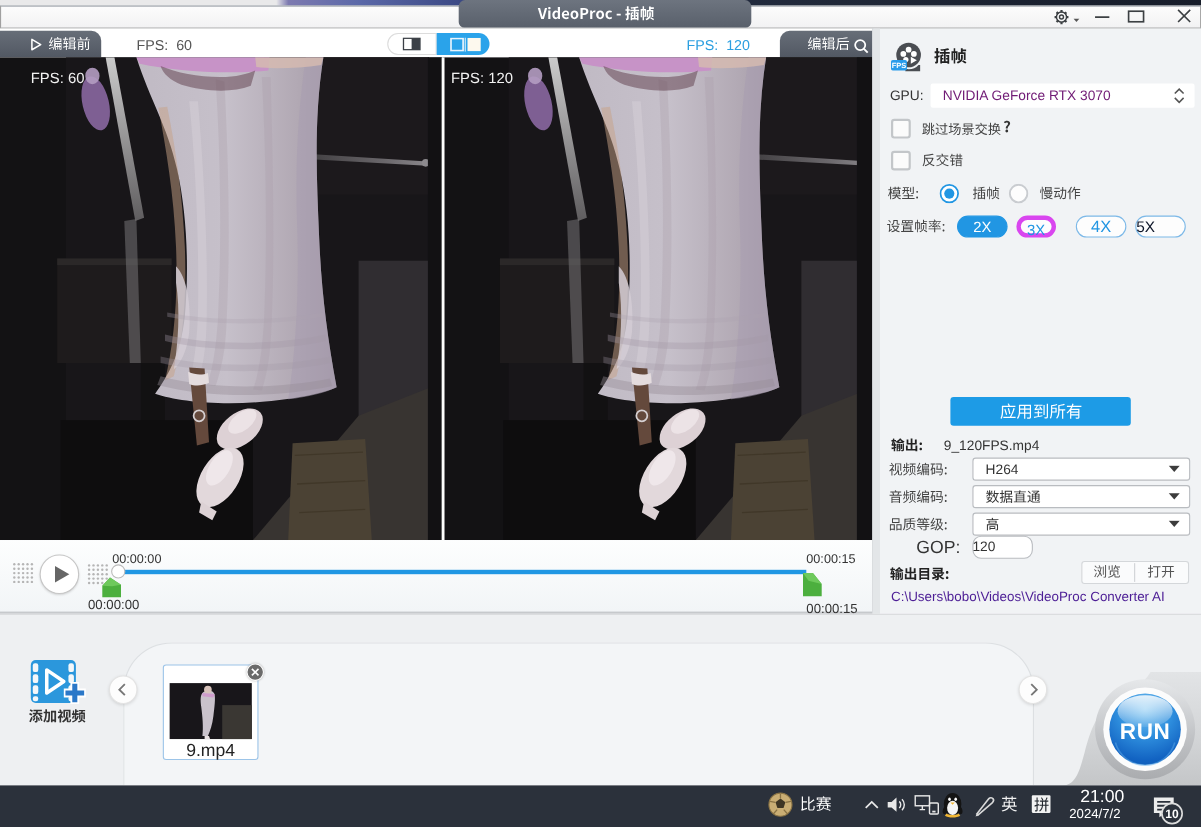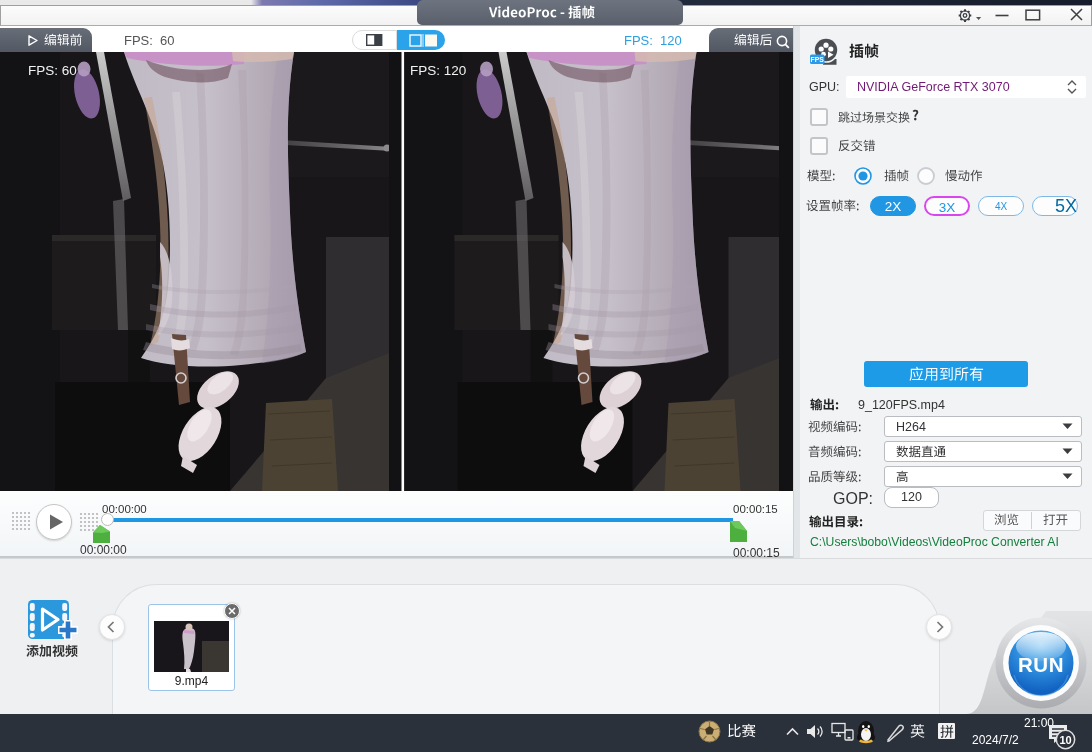--- a/index.html
+++ b/index.html
@@ -291,23 +291,23 @@
     <svg width="39" height="16" viewBox="0 0 39 16" style="display:block;overflow:visible">
       <path transform="translate(0,11.2)" d="M9.3 -5.6H10.8V-4.5H9.3ZM7.2 -5.6H8.6V-4.5H7.2ZM5.1 -5.6H6.5V-4.5H5.1ZM4.3 -6.3V-3.8H11.6V-6.3ZM5.9 -8.2H10.1V-7.5H5.9ZM5.9 -9.5H10.1V-8.7H5.9ZM5.0 -10.1V-6.8H11.0V-10.1ZM2.1 -10.5V1.0H2.9V-10.5ZM1.0 -8.1C0.9 -7.1 0.7 -5.7 0.4 -4.9L1.1 -4.7C1.4 -5.6 1.6 -7.0 1.6 -8.0ZM3.2 -8.3C3.4 -7.6 3.6 -6.7 3.7 -6.1L4.4 -6.4C4.3 -6.9 4.0 -7.8 3.8 -8.5ZM10.0 -2.4C9.5 -1.9 8.8 -1.4 8.0 -1.0C7.2 -1.4 6.6 -1.9 6.1 -2.4ZM4.1 -3.2V-2.4H5.0C5.6 -1.7 6.2 -1.1 7.1 -0.6C6.0 -0.2 4.8 0.1 3.6 0.2C3.8 0.4 4.0 0.8 4.1 1.0C5.4 0.8 6.8 0.5 8.0 -0.1C9.0 0.4 10.2 0.8 11.5 1.0C11.7 0.7 11.9 0.4 12.1 0.2C11.0 0.0 9.9 -0.2 9.0 -0.6C10.0 -1.2 10.8 -1.9 11.4 -2.9L10.8 -3.2L10.6 -3.2Z M13.6 -9.5V-8.6H18.4V-9.5ZM20.7 -10.3C20.7 -9.4 20.7 -8.5 20.6 -7.6H18.8V-6.7H20.6C20.4 -3.9 19.9 -1.2 18.2 0.3C18.5 0.5 18.8 0.8 19.0 1.0C20.8 -0.8 21.3 -3.6 21.5 -6.7H23.4C23.2 -2.3 23.1 -0.6 22.7 -0.2C22.6 -0.1 22.5 -0.1 22.2 -0.1C22.0 -0.1 21.3 -0.1 20.6 -0.1C20.8 0.2 20.9 0.5 20.9 0.8C21.6 0.9 22.3 0.9 22.6 0.8C23.1 0.8 23.3 0.7 23.6 0.3C24.0 -0.2 24.1 -2.0 24.3 -7.1C24.3 -7.3 24.3 -7.6 24.3 -7.6H21.6C21.6 -8.5 21.6 -9.4 21.6 -10.3ZM13.6 -0.6 13.6 -0.6V-0.5C13.9 -0.7 14.4 -0.9 17.8 -1.6L18.1 -0.8L18.9 -1.1C18.7 -2.0 18.1 -3.4 17.6 -4.6L16.9 -4.4C17.1 -3.8 17.4 -3.1 17.6 -2.4L14.6 -1.8C15.1 -2.9 15.6 -4.3 15.9 -5.6H18.7V-6.5H13.2V-5.6H14.9C14.6 -4.2 14.1 -2.7 13.9 -2.3C13.7 -1.8 13.5 -1.5 13.3 -1.4C13.4 -1.2 13.6 -0.7 13.6 -0.6Z M31.6 -10.4C30.9 -8.5 29.9 -6.7 28.8 -5.5C29.0 -5.4 29.4 -5.1 29.5 -4.9C30.2 -5.6 30.8 -6.5 31.3 -7.5H32.2V1.0H33.1V-2.1H36.9V-2.9H33.1V-4.8H36.7V-5.7H33.1V-7.5H37.0V-8.4H31.8C32.0 -9.0 32.3 -9.5 32.5 -10.1ZM28.6 -10.5C27.9 -8.6 26.7 -6.7 25.4 -5.5C25.6 -5.2 25.9 -4.7 26.0 -4.5C26.4 -5.0 26.8 -5.5 27.2 -6.0V1.0H28.2V-7.5C28.7 -8.3 29.1 -9.3 29.5 -10.2Z" fill="#444"></path>
     </svg>
   </div>
 <div style="position:absolute;left:806px;top:199px">
     <svg width="54" height="16" viewBox="0 0 54 16" style="display:block;overflow:visible">
       <path transform="translate(0,11.2)" d="M1.5 -9.7C2.2 -9.1 3.0 -8.3 3.4 -7.7L4.0 -8.4C3.7 -8.9 2.8 -9.7 2.1 -10.3ZM0.5 -6.6V-5.7H2.3V-1.2C2.3 -0.6 1.9 -0.2 1.7 -0.1C1.9 0.1 2.1 0.5 2.2 0.8C2.4 0.5 2.7 0.2 4.9 -1.4C4.8 -1.6 4.7 -1.9 4.6 -2.2L3.2 -1.2V-6.6ZM6.1 -10.1V-8.7C6.1 -7.7 5.9 -6.7 4.2 -6.0C4.4 -5.8 4.7 -5.4 4.8 -5.2C6.6 -6.1 7.0 -7.5 7.0 -8.6V-9.2H9.2V-7.2C9.2 -6.2 9.4 -5.9 10.3 -5.9C10.4 -5.9 11.0 -5.9 11.2 -5.9C11.5 -5.9 11.7 -5.9 11.9 -5.9C11.9 -6.1 11.8 -6.5 11.8 -6.7C11.7 -6.7 11.4 -6.7 11.2 -6.7C11.1 -6.7 10.5 -6.7 10.4 -6.7C10.2 -6.7 10.1 -6.8 10.1 -7.2V-10.1ZM10.1 -4.1C9.6 -3.1 8.9 -2.3 8.1 -1.6C7.3 -2.3 6.6 -3.1 6.2 -4.1ZM4.8 -5.0V-4.1H5.5L5.3 -4.0C5.8 -2.9 6.5 -1.9 7.4 -1.1C6.4 -0.5 5.4 -0.1 4.3 0.2C4.4 0.4 4.6 0.8 4.7 1.0C5.9 0.7 7.1 0.2 8.1 -0.5C9.0 0.2 10.2 0.7 11.5 1.0C11.6 0.8 11.8 0.4 12.0 0.2C10.8 -0.1 9.8 -0.5 8.8 -1.1C9.9 -2.0 10.8 -3.2 11.3 -4.8L10.7 -5.0L10.5 -5.0Z M20.6 -9.3H22.8V-8.2H20.6ZM17.7 -9.3H19.8V-8.2H17.7ZM14.9 -9.3H16.9V-8.2H14.9ZM14.9 -5.3V-0.1H13.2V0.6H24.3V-0.1H22.6V-5.3H18.7L18.9 -6.1H24.0V-6.8H19.0L19.1 -7.5H23.7V-10.0H14.0V-7.5H18.2L18.1 -6.8H13.3V-6.1H17.9L17.8 -5.3ZM15.8 -0.1V-0.9H21.7V-0.1ZM15.8 -3.4H21.7V-2.7H15.8ZM15.8 -4.0V-4.7H21.7V-4.0ZM15.8 -2.1H21.7V-1.4H15.8Z M33.8 -0.7C34.7 -0.2 35.9 0.5 36.4 1.0L37.0 0.4C36.4 -0.2 35.2 -0.9 34.3 -1.3ZM33.2 -5.7V-3.5C33.2 -2.2 32.9 -0.7 29.9 0.3C30.1 0.5 30.3 0.8 30.4 1.0C33.6 -0.2 34.1 -1.9 34.1 -3.5V-5.7ZM31.1 -7.4V-1.6H31.9V-6.6H35.4V-1.6H36.2V-7.4H34.0V-8.5H36.8V-9.4H34.0V-10.5H33.1V-7.4ZM25.9 -8.1V-1.6H26.7V-7.3H27.6V1.0H28.4V-7.3H29.4V-2.6C29.4 -2.5 29.4 -2.5 29.4 -2.5C29.2 -2.5 29.0 -2.5 28.7 -2.5C28.8 -2.3 28.9 -1.9 29.0 -1.7C29.4 -1.7 29.7 -1.7 29.9 -1.8C30.1 -2.0 30.2 -2.2 30.2 -2.6V-8.1H28.4V-10.5H27.6V-8.1Z M47.9 -8.0C47.4 -7.5 46.6 -6.9 46.1 -6.4L46.8 -6.0C47.4 -6.4 48.1 -7.0 48.6 -7.6ZM38.2 -4.2 38.7 -3.5C39.5 -3.9 40.5 -4.4 41.5 -4.9L41.3 -5.6C40.2 -5.1 39.0 -4.5 38.2 -4.2ZM38.6 -7.5C39.2 -7.1 40.1 -6.4 40.5 -6.0L41.1 -6.6C40.7 -7.0 39.9 -7.6 39.2 -8.0ZM46.0 -5.1C46.8 -4.6 47.9 -3.8 48.4 -3.3L49.1 -3.9C48.6 -4.4 47.5 -5.1 46.6 -5.6ZM38.1 -2.5V-1.7H43.2V1.0H44.2V-1.7H49.4V-2.5H44.2V-3.6H43.2V-2.5ZM42.9 -10.4C43.1 -10.1 43.4 -9.7 43.5 -9.4H38.4V-8.5H43.0C42.6 -7.9 42.2 -7.4 42.0 -7.2C41.8 -7.0 41.6 -6.9 41.5 -6.8C41.5 -6.6 41.7 -6.2 41.7 -6.0C41.9 -6.1 42.2 -6.2 43.6 -6.3C43.0 -5.7 42.5 -5.2 42.2 -5.0C41.8 -4.6 41.5 -4.4 41.2 -4.4C41.3 -4.1 41.4 -3.7 41.5 -3.6C41.7 -3.7 42.2 -3.7 45.5 -4.0C45.6 -3.8 45.7 -3.6 45.8 -3.4L46.5 -3.7C46.3 -4.3 45.6 -5.2 45.1 -5.8L44.4 -5.5C44.6 -5.3 44.8 -5.0 45.0 -4.7L42.8 -4.5C43.9 -5.4 45.0 -6.5 46.0 -7.7L45.2 -8.1C45.0 -7.8 44.7 -7.4 44.4 -7.1L42.8 -7.0C43.2 -7.4 43.6 -8.0 44.0 -8.5H49.3V-9.4H44.6C44.4 -9.7 44.1 -10.2 43.9 -10.6Z M51.7 -4.9C52.2 -4.9 52.6 -5.2 52.6 -5.8C52.6 -6.3 52.2 -6.6 51.7 -6.6C51.3 -6.6 50.9 -6.3 50.9 -5.8C50.9 -5.2 51.3 -4.9 51.7 -4.9ZM51.7 0.2C52.2 0.2 52.6 -0.2 52.6 -0.7C52.6 -1.2 52.2 -1.6 51.7 -1.6C51.3 -1.6 50.9 -1.2 50.9 -0.7C50.9 -0.2 51.3 0.2 51.7 0.2Z" fill="#444"></path>
     </svg>
   </div>
 <div class="abs" style="left:870px;top:196px;width:46px;height:20px;background:#2196e3;border:1px solid #2196e3;border-radius:10px;color:#fff;font-size:13.5px;text-align:center;line-height:19px">2X</div>
-<div class="abs" style="left:924px;top:196px;width:46px;height:20px;background:#fdfdfd;border:2px solid #d946ef;border-radius:10px;color:#2196e3;font-size:13.5px;text-align:center;line-height:19px">3X</div>
-<div class="abs" style="left:978px;top:196px;width:46px;height:20px;background:#fdfdfd;border:1px solid #7db9e8;border-radius:10px;color:#2196e3;font-size:10px;text-align:center;line-height:19px">4X</div>
-<div class="abs" style="left:1032px;top:196px;width:46px;height:20px;background:#fdfdfd;border:1px solid #7db9e8;border-radius:10px;color:#0369a1;font-size:18px;text-align:right;line-height:19px">5X</div>
+<div class="abs" style="left:924px;top:196px;width:36px;height:20px;background:#fdfdfd;border:4px solid #d946ef;border-radius:10px;color:#2196e3;font-size:13.5px;text-align:center;line-height:19px">3X</div>
+<div class="abs" style="left:978px;top:196px;width:46px;height:20px;background:#fdfdfd;border:1px solid #7db9e8;border-radius:10px;color:#2196e3;font-size:15px;text-align:center;line-height:19px">4X</div>
+<div class="abs" style="left:1032px;top:196px;width:46px;height:20px;background:#fdfdfd;border:1px solid #7db9e8;border-radius:10px;color:#0f172a;font-size:14px;text-align:left;line-height:19px">5X</div>
 <div class="abs" style="left:864px;top:361px;width:164px;height:26px;background:#1d9be6;border-radius:3px"></div>
 <div style="position:absolute;left:909px;top:366px">
     <svg width="76" height="19" viewBox="0 0 76 19" style="display:block;overflow:visible">
       <path transform="translate(0,13.5)" d="M4.0 -7.3C4.6 -5.7 5.3 -3.6 5.6 -2.2L6.6 -2.6C6.3 -4.0 5.6 -6.1 4.9 -7.8ZM7.2 -8.2C7.7 -6.6 8.2 -4.4 8.5 -3.0L9.5 -3.4C9.3 -4.8 8.8 -6.8 8.2 -8.5ZM7.0 -12.4C7.3 -11.9 7.6 -11.2 7.8 -10.7H1.8V-6.6C1.8 -4.4 1.7 -1.5 0.5 0.7C0.8 0.8 1.3 1.1 1.5 1.3C2.8 -0.9 3.0 -4.3 3.0 -6.6V-9.6H14.1V-10.7H9.1C8.9 -11.2 8.5 -12.1 8.1 -12.7ZM3.1 -0.6V0.5H14.3V-0.6H10.3C11.6 -2.9 12.8 -5.6 13.5 -8.1L12.3 -8.6C11.7 -6.0 10.6 -2.9 9.1 -0.6Z M17.3 -11.5V-6.1C17.3 -4.0 17.1 -1.3 15.5 0.5C15.7 0.7 16.2 1.1 16.4 1.3C17.5 0.0 18.0 -1.7 18.2 -3.4H22.0V1.1H23.1V-3.4H27.2V-0.3C27.2 -0.1 27.1 0.0 26.8 0.0C26.5 0.1 25.5 0.1 24.4 0.0C24.6 0.3 24.8 0.8 24.8 1.1C26.2 1.1 27.1 1.1 27.6 0.9C28.1 0.8 28.3 0.4 28.3 -0.3V-11.5ZM18.4 -10.5H22.0V-8.1H18.4ZM27.2 -10.5V-8.1H23.1V-10.5ZM18.4 -7.0H22.0V-4.5H18.3C18.4 -5.0 18.4 -5.6 18.4 -6.1ZM27.2 -7.0V-4.5H23.1V-7.0Z M39.6 -11.3V-2.2H40.7V-11.3ZM42.6 -12.4V-0.6C42.6 -0.3 42.5 -0.2 42.3 -0.2C42.0 -0.2 41.2 -0.2 40.3 -0.2C40.5 0.1 40.6 0.6 40.7 0.9C41.8 0.9 42.6 0.9 43.1 0.7C43.5 0.5 43.7 0.1 43.7 -0.6V-12.4ZM30.9 -0.6 31.2 0.4C33.2 0.1 36.0 -0.5 38.7 -1.0L38.6 -2.0L35.5 -1.4V-3.8H38.5V-4.8H35.5V-6.4H34.4V-4.8H31.5V-3.8H34.4V-1.2ZM31.8 -6.6C32.1 -6.8 32.7 -6.8 37.4 -7.3C37.6 -6.9 37.8 -6.6 37.9 -6.3L38.8 -6.9C38.3 -7.8 37.4 -9.1 36.5 -10.1L35.7 -9.6C36.1 -9.2 36.5 -8.7 36.8 -8.1L33.0 -7.8C33.6 -8.6 34.2 -9.6 34.7 -10.6H38.8V-11.6H31.1V-10.6H33.5C33.0 -9.6 32.4 -8.6 32.1 -8.3C31.9 -7.9 31.6 -7.7 31.4 -7.6C31.5 -7.3 31.7 -6.8 31.8 -6.6Z M53.0 -11.1V-6.1C53.0 -4.0 52.8 -1.4 51.1 0.5C51.3 0.6 51.8 1.0 51.9 1.2C53.9 -0.7 54.2 -3.8 54.2 -6.1V-6.4H56.5V1.2H57.6V-6.4H59.4V-7.5H54.2V-10.3C55.9 -10.5 57.8 -10.9 59.1 -11.5L58.3 -12.4C57.1 -11.8 54.9 -11.4 53.0 -11.1ZM47.6 -5.4V-5.9V-7.8H50.5V-5.4ZM51.6 -12.3C50.4 -11.7 48.3 -11.3 46.5 -11.1V-5.9C46.5 -3.9 46.4 -1.3 45.4 0.5C45.7 0.6 46.2 1.0 46.4 1.2C47.2 -0.3 47.5 -2.5 47.5 -4.4H51.6V-8.8H47.6V-10.3C49.3 -10.5 51.1 -10.8 52.3 -11.3Z M65.9 -12.6C65.7 -12.0 65.5 -11.3 65.2 -10.7H60.9V-9.6H64.7C63.8 -7.6 62.4 -5.8 60.6 -4.6C60.8 -4.3 61.2 -3.9 61.3 -3.7C62.3 -4.4 63.1 -5.2 63.8 -6.1V1.2H64.9V-1.8H71.2V-0.2C71.2 0.0 71.1 0.1 70.9 0.1C70.6 0.1 69.7 0.1 68.7 0.1C68.8 0.4 69.0 0.9 69.1 1.2C70.4 1.2 71.2 1.2 71.7 1.0C72.2 0.8 72.3 0.4 72.3 -0.2V-7.9H65.0C65.4 -8.4 65.7 -9.0 66.0 -9.6H74.1V-10.7H66.4C66.6 -11.2 66.8 -11.8 67.0 -12.3ZM64.9 -4.3H71.2V-2.8H64.9ZM64.9 -5.3V-6.8H71.2V-5.3Z" fill="#fff"></path>
     </svg>
   </div>
 <div style="position:absolute;left:810px;top:398px">
     <svg width="30" height="16" viewBox="0 0 30 16" style="display:block;overflow:visible">
       <path transform="translate(0,11.2)" d="M9.0 -5.6V-1.0H10.1V-5.6ZM10.6 -6.0V-0.4C10.6 -0.2 10.6 -0.2 10.4 -0.2C10.3 -0.2 9.7 -0.2 9.2 -0.2C9.3 0.2 9.5 0.7 9.5 1.0C10.3 1.0 10.9 1.0 11.3 0.8C11.7 0.6 11.8 0.2 11.8 -0.4V-6.0ZM8.2 -10.7C7.4 -9.6 6.0 -8.6 4.6 -7.9V-9.2H3.0C3.0 -9.6 3.1 -10.0 3.1 -10.4L1.8 -10.6C1.8 -10.2 1.7 -9.7 1.6 -9.2H0.4V-7.9H1.4C1.2 -7.0 1.0 -6.3 0.9 -6.0C0.8 -5.5 0.6 -5.1 0.4 -5.0C0.5 -4.7 0.7 -4.1 0.8 -3.8C0.9 -4.0 1.3 -4.0 1.7 -4.0H2.5V-2.7C1.7 -2.5 1.0 -2.4 0.4 -2.3L0.7 -0.9L2.5 -1.3V1.1H3.8V-1.6L4.7 -1.9L4.6 -3.1L3.8 -2.9V-4.0H4.6V-5.4H3.8V-7.1H2.5V-5.4H1.9C2.1 -6.1 2.4 -7.0 2.7 -7.9H4.6L4.2 -7.7C4.6 -7.4 5.0 -6.9 5.2 -6.6L5.8 -6.9V-6.5H10.8V-7.0L11.5 -6.6C11.6 -7.0 12.0 -7.5 12.4 -7.8C11.2 -8.3 10.1 -8.9 9.2 -9.8L9.4 -10.2ZM6.9 -7.7C7.4 -8.0 7.9 -8.5 8.4 -8.9C8.8 -8.4 9.3 -8.0 9.8 -7.7ZM7.4 -4.8V-4.1H6.2V-4.8ZM5.1 -5.9V1.1H6.2V-1.4H7.4V-0.3C7.4 -0.2 7.4 -0.1 7.3 -0.1C7.2 -0.1 6.9 -0.1 6.5 -0.1C6.7 0.2 6.8 0.7 6.9 1.1C7.5 1.1 7.9 1.0 8.2 0.8C8.5 0.6 8.6 0.3 8.6 -0.2V-5.9ZM6.2 -3.1H7.4V-2.4H6.2Z M13.6 -4.3V0.4H22.2V1.1H23.9V-4.3H22.2V-1.1H19.5V-5.0H23.4V-9.6H21.7V-6.5H19.5V-10.6H17.9V-6.5H15.8V-9.6H14.2V-5.0H17.9V-1.1H15.2V-4.3Z M27.0 -4.6C27.7 -4.6 28.2 -5.1 28.2 -5.8C28.2 -6.5 27.7 -7.0 27.0 -7.0C26.4 -7.0 25.9 -6.5 25.9 -5.8C25.9 -5.1 26.4 -4.6 27.0 -4.6ZM27.0 0.2C27.7 0.2 28.2 -0.4 28.2 -1.0C28.2 -1.7 27.7 -2.2 27.0 -2.2C26.4 -2.2 25.9 -1.7 25.9 -1.0C25.9 -0.4 26.4 0.2 27.0 0.2Z" fill="#222"></path>
     </svg>
@@ -347,42 +347,42 @@
     <svg width="14" height="16" viewBox="0 0 14 16" style="display:block;overflow:visible">
       <path transform="translate(0,11.2)" d="M3.6 -7.0H9.0V-5.9H3.6ZM2.6 -7.7V-5.2H10.0V-7.7ZM5.5 -10.3 5.9 -9.2H0.7V-8.4H11.7V-9.2H6.9C6.8 -9.6 6.6 -10.1 6.4 -10.5ZM1.2 -4.5V1.0H2.1V-3.7H10.4V0.0C10.4 0.2 10.3 0.2 10.2 0.2C10.0 0.2 9.4 0.2 8.9 0.2C9.0 0.4 9.1 0.7 9.2 0.9C10.0 0.9 10.5 0.9 10.9 0.8C11.2 0.7 11.3 0.5 11.3 0.0V-4.5ZM3.5 -2.9V0.3H4.4V-0.4H8.8V-2.9ZM4.4 -2.2H8.0V-1.1H4.4Z" fill="#333"></path>
     </svg>
   </div>
 <svg class="abs" style="left:1062px;top:473px" width="11" height="7" viewBox="0 0 11 7">
     <path d="M0.5 0.5l5 5.5 5-5.5z" fill="#3c3c3c"></path>
   </svg>
 
 <div class="abs" style="left:833px;top:490px;font-size:16px;color:#333">GOP:</div>
 <div class="abs" style="left:884px;top:487px;width:55px;height:21px;background:#fff;border:1px solid #b9bcc0;border-radius:8px"></div>
-<div class="abs" style="left:884px;top:490px;width:55px;text-align:center;font-size:12.5px;color:#333">120</div>
+<div class="abs" style="left:884px;top:490px;width:55px;font-size:12.5px;color:#333">120</div>
 
 <div style="position:absolute;left:809px;top:515px">
     <svg width="55" height="16" viewBox="0 0 55 16" style="display:block;overflow:visible">
       <path transform="translate(0,11.2)" d="M9.0 -5.6V-1.0H10.1V-5.6ZM10.6 -6.0V-0.4C10.6 -0.2 10.6 -0.2 10.4 -0.2C10.3 -0.2 9.7 -0.2 9.2 -0.2C9.3 0.2 9.5 0.7 9.5 1.0C10.3 1.0 10.9 1.0 11.3 0.8C11.7 0.6 11.8 0.2 11.8 -0.4V-6.0ZM8.2 -10.7C7.4 -9.6 6.0 -8.6 4.6 -7.9V-9.2H3.0C3.0 -9.6 3.1 -10.0 3.1 -10.4L1.8 -10.6C1.8 -10.2 1.7 -9.7 1.6 -9.2H0.4V-7.9H1.4C1.2 -7.0 1.0 -6.3 0.9 -6.0C0.8 -5.5 0.6 -5.1 0.4 -5.0C0.5 -4.7 0.7 -4.1 0.8 -3.8C0.9 -4.0 1.3 -4.0 1.7 -4.0H2.5V-2.7C1.7 -2.5 1.0 -2.4 0.4 -2.3L0.7 -0.9L2.5 -1.3V1.1H3.8V-1.6L4.7 -1.9L4.6 -3.1L3.8 -2.9V-4.0H4.6V-5.4H3.8V-7.1H2.5V-5.4H1.9C2.1 -6.1 2.4 -7.0 2.7 -7.9H4.6L4.2 -7.7C4.6 -7.4 5.0 -6.9 5.2 -6.6L5.8 -6.9V-6.5H10.8V-7.0L11.5 -6.6C11.6 -7.0 12.0 -7.5 12.4 -7.8C11.2 -8.3 10.1 -8.9 9.2 -9.8L9.4 -10.2ZM6.9 -7.7C7.4 -8.0 7.9 -8.5 8.4 -8.9C8.8 -8.4 9.3 -8.0 9.8 -7.7ZM7.4 -4.8V-4.1H6.2V-4.8ZM5.1 -5.9V1.1H6.2V-1.4H7.4V-0.3C7.4 -0.2 7.4 -0.1 7.3 -0.1C7.2 -0.1 6.9 -0.1 6.5 -0.1C6.7 0.2 6.8 0.7 6.9 1.1C7.5 1.1 7.9 1.0 8.2 0.8C8.5 0.6 8.6 0.3 8.6 -0.2V-5.9ZM6.2 -3.1H7.4V-2.4H6.2Z M13.6 -4.3V0.4H22.2V1.1H23.9V-4.3H22.2V-1.1H19.5V-5.0H23.4V-9.6H21.7V-6.5H19.5V-10.6H17.9V-6.5H15.8V-9.6H14.2V-5.0H17.9V-1.1H15.2V-4.3Z M28.3 -5.6H34.1V-4.2H28.3ZM28.3 -7.1V-8.5H34.1V-7.1ZM28.3 -2.7H34.1V-1.3H28.3ZM26.8 -9.9V1.0H28.3V0.2H34.1V1.0H35.7V-9.9Z M39.0 -3.7C39.7 -3.2 40.8 -2.6 41.2 -2.1L42.3 -3.1C41.8 -3.6 40.7 -4.2 40.0 -4.6ZM39.0 -10.0V-8.6H46.3L46.3 -8.0H39.4V-6.6H46.2L46.2 -6.0H38.3V-4.7H42.9V-2.7C41.2 -2.0 39.3 -1.3 38.1 -0.9L39.0 0.4C40.1 -0.0 41.5 -0.6 42.9 -1.2V-0.3C42.9 -0.2 42.9 -0.1 42.7 -0.1C42.5 -0.1 41.8 -0.1 41.1 -0.1C41.4 0.2 41.6 0.8 41.7 1.2C42.6 1.2 43.3 1.2 43.8 1.0C44.3 0.8 44.5 0.4 44.5 -0.3V-2.1C45.5 -0.8 46.8 0.1 48.5 0.7C48.7 0.3 49.1 -0.4 49.5 -0.7C48.3 -1.0 47.2 -1.5 46.4 -2.1C47.1 -2.6 48.0 -3.2 48.7 -3.8L47.5 -4.7H49.3V-6.0H47.8C47.9 -7.2 48.0 -8.7 48.0 -10.0L46.8 -10.1L46.5 -10.0ZM44.5 -4.7H47.4C46.9 -4.2 46.1 -3.5 45.4 -3.0C45.1 -3.5 44.7 -3.9 44.5 -4.4Z M52.0 -4.6C52.7 -4.6 53.2 -5.1 53.2 -5.8C53.2 -6.5 52.7 -7.0 52.0 -7.0C51.4 -7.0 50.9 -6.5 50.9 -5.8C50.9 -5.1 51.4 -4.6 52.0 -4.6ZM52.0 0.2C52.7 0.2 53.2 -0.4 53.2 -1.0C53.2 -1.7 52.7 -2.2 52.0 -2.2C51.4 -2.2 50.9 -1.7 50.9 -1.0C50.9 -0.4 51.4 0.2 52.0 0.2Z" fill="#222"></path>
     </svg>
   </div>
 
 <div class="abs" style="left:983px;top:510px;width:98px;height:21px;background:#fafbfc;border:1px solid #d4d7da;border-radius:3px"></div>
 <div class="abs" style="left:1031px;top:512px;width:1px;height:17px;background:#cfd2d5"></div>
 
 <div style="position:absolute;left:994px;top:513px">
     <svg width="26" height="16" viewBox="0 0 26 16" style="display:block;overflow:visible">
       <path transform="translate(0,11.2)" d="M8.6 -9.2V-1.7H9.4V-9.2ZM10.6 -10.5V-0.1C10.6 0.1 10.6 0.2 10.4 0.2C10.2 0.2 9.7 0.2 9.2 0.2C9.3 0.4 9.4 0.8 9.4 1.0C10.2 1.0 10.7 1.0 11.0 0.9C11.4 0.7 11.5 0.5 11.5 -0.1V-10.5ZM1.0 -9.7C1.6 -9.2 2.3 -8.4 2.6 -8.0L3.3 -8.5C2.9 -9.0 2.2 -9.7 1.7 -10.2ZM0.5 -6.3C1.2 -5.8 1.9 -5.2 2.3 -4.7L2.9 -5.3C2.5 -5.8 1.7 -6.4 1.1 -6.8ZM0.8 0.1 1.6 0.6C2.1 -0.5 2.7 -1.9 3.2 -3.2L2.5 -3.6C2.0 -2.3 1.3 -0.8 0.8 0.1ZM3.7 -6.0C4.3 -5.3 4.9 -4.4 5.4 -3.5C4.9 -2.1 4.1 -0.8 3.0 0.1C3.2 0.3 3.5 0.6 3.6 0.8C4.6 -0.1 5.4 -1.3 6.0 -2.6C6.4 -1.8 6.8 -1.0 7.0 -0.4L7.8 -0.9C7.5 -1.7 7.0 -2.7 6.4 -3.7C6.8 -4.8 7.0 -6.1 7.2 -7.5H8.1V-8.4H3.5V-7.5H6.4C6.2 -6.5 6.0 -5.5 5.8 -4.6C5.3 -5.2 4.9 -5.9 4.4 -6.5ZM4.8 -10.1C5.1 -9.6 5.5 -8.8 5.6 -8.4L6.4 -8.7C6.2 -9.2 5.9 -9.9 5.5 -10.4Z M20.6 -7.8C21.2 -7.2 21.9 -6.4 22.2 -5.8L23.1 -6.2C22.7 -6.8 22.0 -7.6 21.4 -8.2ZM13.9 -9.8V-6.3H14.8V-9.8ZM16.6 -10.4V-5.9H17.5V-10.4ZM19.1 -2.3V-0.3C19.1 0.6 19.4 0.8 20.6 0.8C20.9 0.8 22.6 0.8 22.8 0.8C23.8 0.8 24.1 0.5 24.2 -1.0C24.0 -1.0 23.6 -1.1 23.4 -1.3C23.3 -0.1 23.2 0.0 22.8 0.0C22.4 0.0 21.0 0.0 20.7 0.0C20.1 0.0 20.0 -0.0 20.0 -0.3V-2.3ZM18.2 -4.1V-3.1C18.2 -2.1 17.9 -0.7 13.3 0.3C13.5 0.5 13.8 0.8 13.9 1.0C18.6 -0.1 19.2 -1.8 19.2 -3.1V-4.1ZM14.9 -5.5V-1.5H15.9V-4.7H21.8V-1.6H22.7V-5.5ZM19.8 -10.5C19.5 -9.1 18.9 -7.7 18.1 -6.8C18.4 -6.7 18.8 -6.4 18.9 -6.3C19.4 -6.9 19.8 -7.6 20.1 -8.4H24.2V-9.2H20.4C20.5 -9.6 20.6 -10.0 20.7 -10.3Z" fill="#555"></path>
     </svg>
   </div>
 <div style="position:absolute;left:1043px;top:513px">
     <svg width="26" height="16" viewBox="0 0 26 16" style="display:block;overflow:visible">
       <path transform="translate(0,11.2)" d="M2.5 -10.5V-8.0H0.6V-7.1H2.5V-4.4C1.7 -4.2 1.1 -4.0 0.5 -3.9L0.8 -3.0L2.5 -3.5V-0.2C2.5 -0.1 2.4 -0.0 2.2 -0.0C2.1 0.0 1.5 0.0 0.9 -0.0C1.1 0.2 1.2 0.6 1.2 0.9C2.1 0.9 2.6 0.9 3.0 0.7C3.3 0.6 3.4 0.3 3.4 -0.2V-3.7L5.3 -4.3L5.2 -5.2L3.4 -4.7V-7.1H5.2V-8.0H3.4V-10.5ZM5.2 -9.5V-8.5H8.8V-0.4C8.8 -0.2 8.7 -0.1 8.5 -0.1C8.2 -0.1 7.3 -0.1 6.4 -0.1C6.5 0.2 6.7 0.7 6.7 0.9C7.9 0.9 8.7 0.9 9.2 0.8C9.6 0.6 9.8 0.3 9.8 -0.4V-8.5H12.0V-9.5Z M20.6 -8.8V-5.2H17.1V-5.8V-8.8ZM13.2 -5.2V-4.3H16.1C15.9 -2.6 15.3 -0.9 13.2 0.4C13.4 0.5 13.8 0.8 13.9 1.1C16.2 -0.4 16.9 -2.4 17.1 -4.3H20.6V1.0H21.6V-4.3H24.4V-5.2H21.6V-8.8H24.0V-9.7H13.6V-8.8H16.2V-5.8L16.1 -5.2Z" fill="#555"></path>
     </svg>
   </div>
-<div class="abs" style="left:810px;top:535px;font-size:12.2px;color:#15803d">C:\Users\bobo\Videos\VideoProc Converter AI</div>
+<div class="abs" style="left:810px;top:535px;font-size:12.2px;color:#4c1d95">C:\Users\bobo\Videos\VideoProc Converter AI</div>
 
 <div class="abs" style="left:0;top:558px;width:1092px;height:156px;background:#eef0f2;border-top:1px solid #d9dbdd"></div>
 <div class="abs" style="left:112px;top:584px;width:828px;height:130px;background:#f3f5f7;border:1px solid #dcdfe2;border-radius:44px 44px 0 0;border-bottom:none"></div>
 
 <svg class="abs" style="left:27px;top:598px" width="54" height="44" viewBox="0 0 54 44">
  <rect x="1" y="2" width="41" height="39" rx="4.5" fill="#2b97dc"></rect>
  <g fill="#f4f7f9">
   <rect x="2.8" y="5" width="5" height="8" rx="2"></rect>
       <rect x="2.8" y="15" width="5" height="8" rx="2"></rect>
   <rect x="2.8" y="25" width="5" height="8" rx="2"></rect>
@@ -414,21 +414,21 @@
 
 <div class="abs" style="left:148px;top:604px;width:87px;height:87px;background:#fff;border:1px solid #9cc4e8;border-radius:3px"></div>
 <svg class="abs" style="left:154px;top:621px" width="75" height="51" viewBox="0 0 75 51">
  <rect width="75" height="51" fill="#18161a"></rect>
  <rect x="48" y="20" width="27" height="31" fill="#3a3733"></rect>
  <path d="M31 8 C 36 6 40 7 41 10 C 42 14 41 22 40 30 C 39 38 37 44 35 48 L 30 48 C 31 40 30 30 29 22 C 28 15 28 10 31 8 Z" fill="#c9c2cb"></path>
  <circle cx="35" cy="6" r="3.5" fill="#d8c3bb"></circle>
  <path d="M30 9 l11 1 l-1 3 l-10 -1 z" fill="#cf9ccc"></path>
  <path d="M32 48 l4 0 l1 3 l-5 0 z" fill="#e8e0e2"></path>
 </svg>
-<div class="abs" style="left:148px;top:674px;width:87px;text-align:center;font-size:12px;color:#222">9.mp4</div>
+<div class="abs" style="left:148px;top:674px;width:87px;text-align:center;font-size:16px;color:#222">9.mp4</div>
 <div class="abs" style="left:224px;top:603px;width:16px;height:16px;border-radius:50%;background:#6b6b6b;border:1.5px solid #fff;box-shadow:0 0 2px rgba(0,0,0,.3)"></div>
 <svg class="abs" style="left:224px;top:603px" width="16" height="16" viewBox="0 0 16 16">
     <path d="M5 5l6 6M11 5l-6 6" stroke="#fff" stroke-width="1.5"></path>
   </svg>
 
 <svg class="abs" style="left:963px;top:592px" width="129" height="122" viewBox="0 0 129 122">
  <defs>
   <linearGradient id="hillg" x1="0" y1="0" x2="0" y2="1">
    <stop offset="0" stop-color="#e2e4e6"></stop>
         <stop offset="0.6" stop-color="#d2d4d6"></stop>
@@ -505,20 +505,20 @@
       <path transform="translate(0,13.5)" d="M6.9 -9.4V-7.7H2.4V-4.2H0.9V-3.1H6.5C5.9 -1.8 4.3 -0.6 0.6 0.3C0.8 0.5 1.1 1.0 1.3 1.2C5.2 0.3 6.9 -1.1 7.6 -2.7C8.8 -0.5 10.8 0.7 13.8 1.2C14.0 0.9 14.3 0.4 14.5 0.2C11.6 -0.2 9.6 -1.2 8.5 -3.1H14.2V-4.2H12.7V-7.7H8.0V-9.4ZM3.5 -4.2V-6.7H6.9V-5.3C6.9 -4.9 6.8 -4.5 6.8 -4.2ZM11.6 -4.2H8.0C8.0 -4.5 8.0 -4.9 8.0 -5.2V-6.7H11.6ZM9.6 -12.6V-11.2H5.3V-12.6H4.2V-11.2H1.0V-10.2H4.2V-8.6H5.3V-10.2H9.6V-8.6H10.7V-10.2H13.9V-11.2H10.7V-12.6Z" fill="#f2f2f2"></path>
     </svg>
   </div>
 <div class="abs" style="left:938px;top:723px;width:17px;height:16px;background:#f2f2f2;border-radius:1px"></div>
 <div style="position:absolute;left:940px;top:724px">
     <svg width="15" height="18" viewBox="0 0 15 18" style="display:block;overflow:visible">
       <path transform="translate(0,12.6)" d="M6.3 -11.3C6.8 -10.5 7.4 -9.5 7.6 -8.8L8.5 -9.3C8.3 -9.9 7.7 -10.9 7.2 -11.6ZM2.3 -11.7V-8.9H0.6V-8.0H2.3V-4.9C1.6 -4.7 0.9 -4.5 0.4 -4.3L0.7 -3.3L2.3 -3.8V-0.2C2.3 -0.0 2.2 0.0 2.1 0.0C1.9 0.0 1.4 0.0 0.8 0.0C0.9 0.3 1.0 0.8 1.1 1.1C1.9 1.1 2.5 1.0 2.8 0.9C3.2 0.7 3.3 0.4 3.3 -0.2V-4.2L4.7 -4.6L4.6 -5.6L3.3 -5.2V-8.0H4.7V-8.9H3.3V-11.7ZM10.2 -7.8V-5.0H8.2V-5.1V-7.8ZM11.3 -11.7C11.0 -10.8 10.5 -9.6 10.1 -8.8H5.5V-7.8H7.2V-5.1V-5.0H5.0V-4.0H7.2C7.0 -2.5 6.6 -0.7 4.7 0.4C4.9 0.6 5.3 1.0 5.4 1.2C7.4 -0.2 8.0 -2.2 8.2 -4.0H10.2V1.1H11.3V-4.0H13.3V-5.0H11.3V-7.8H13.0V-8.8H11.1C11.5 -9.5 12.0 -10.5 12.4 -11.4Z" fill="#23282f"></path>
     </svg>
   </div>
 
-<div class="abs" style="left:1013px;top:716px;width:52px;text-align:center;font-size:12px;color:#fff">21:00</div>
+<div class="abs" style="left:976px;top:716px;width:52px;text-align:center;font-size:16px;color:#fff">21:00</div>
 <div class="abs" style="left:972px;top:733px;width:60px;text-align:left;font-size:12px;color:#fff">2024/7/2</div>
 <svg class="abs" style="left:1046px;top:722px" width="34" height="28" viewBox="0 0 34 28">
  <path d="M3 3h18v14h-8l-5 4v-4H3z" fill="#ececec"></path>
  <path d="M6 7h12M6 10.5h12M6 14h7" stroke="#2b313b" stroke-width="1.6"></path>
  <circle cx="19.5" cy="17.5" r="9.2" fill="#2b313b" stroke="#dcdcdc" stroke-width="1.5"></circle>
  <text x="19.5" y="21.5" text-anchor="middle" font-size="11" font-weight="bold" font-family="Liberation Sans" fill="#fff">10</text>
 </svg>
 
 </body></html>

